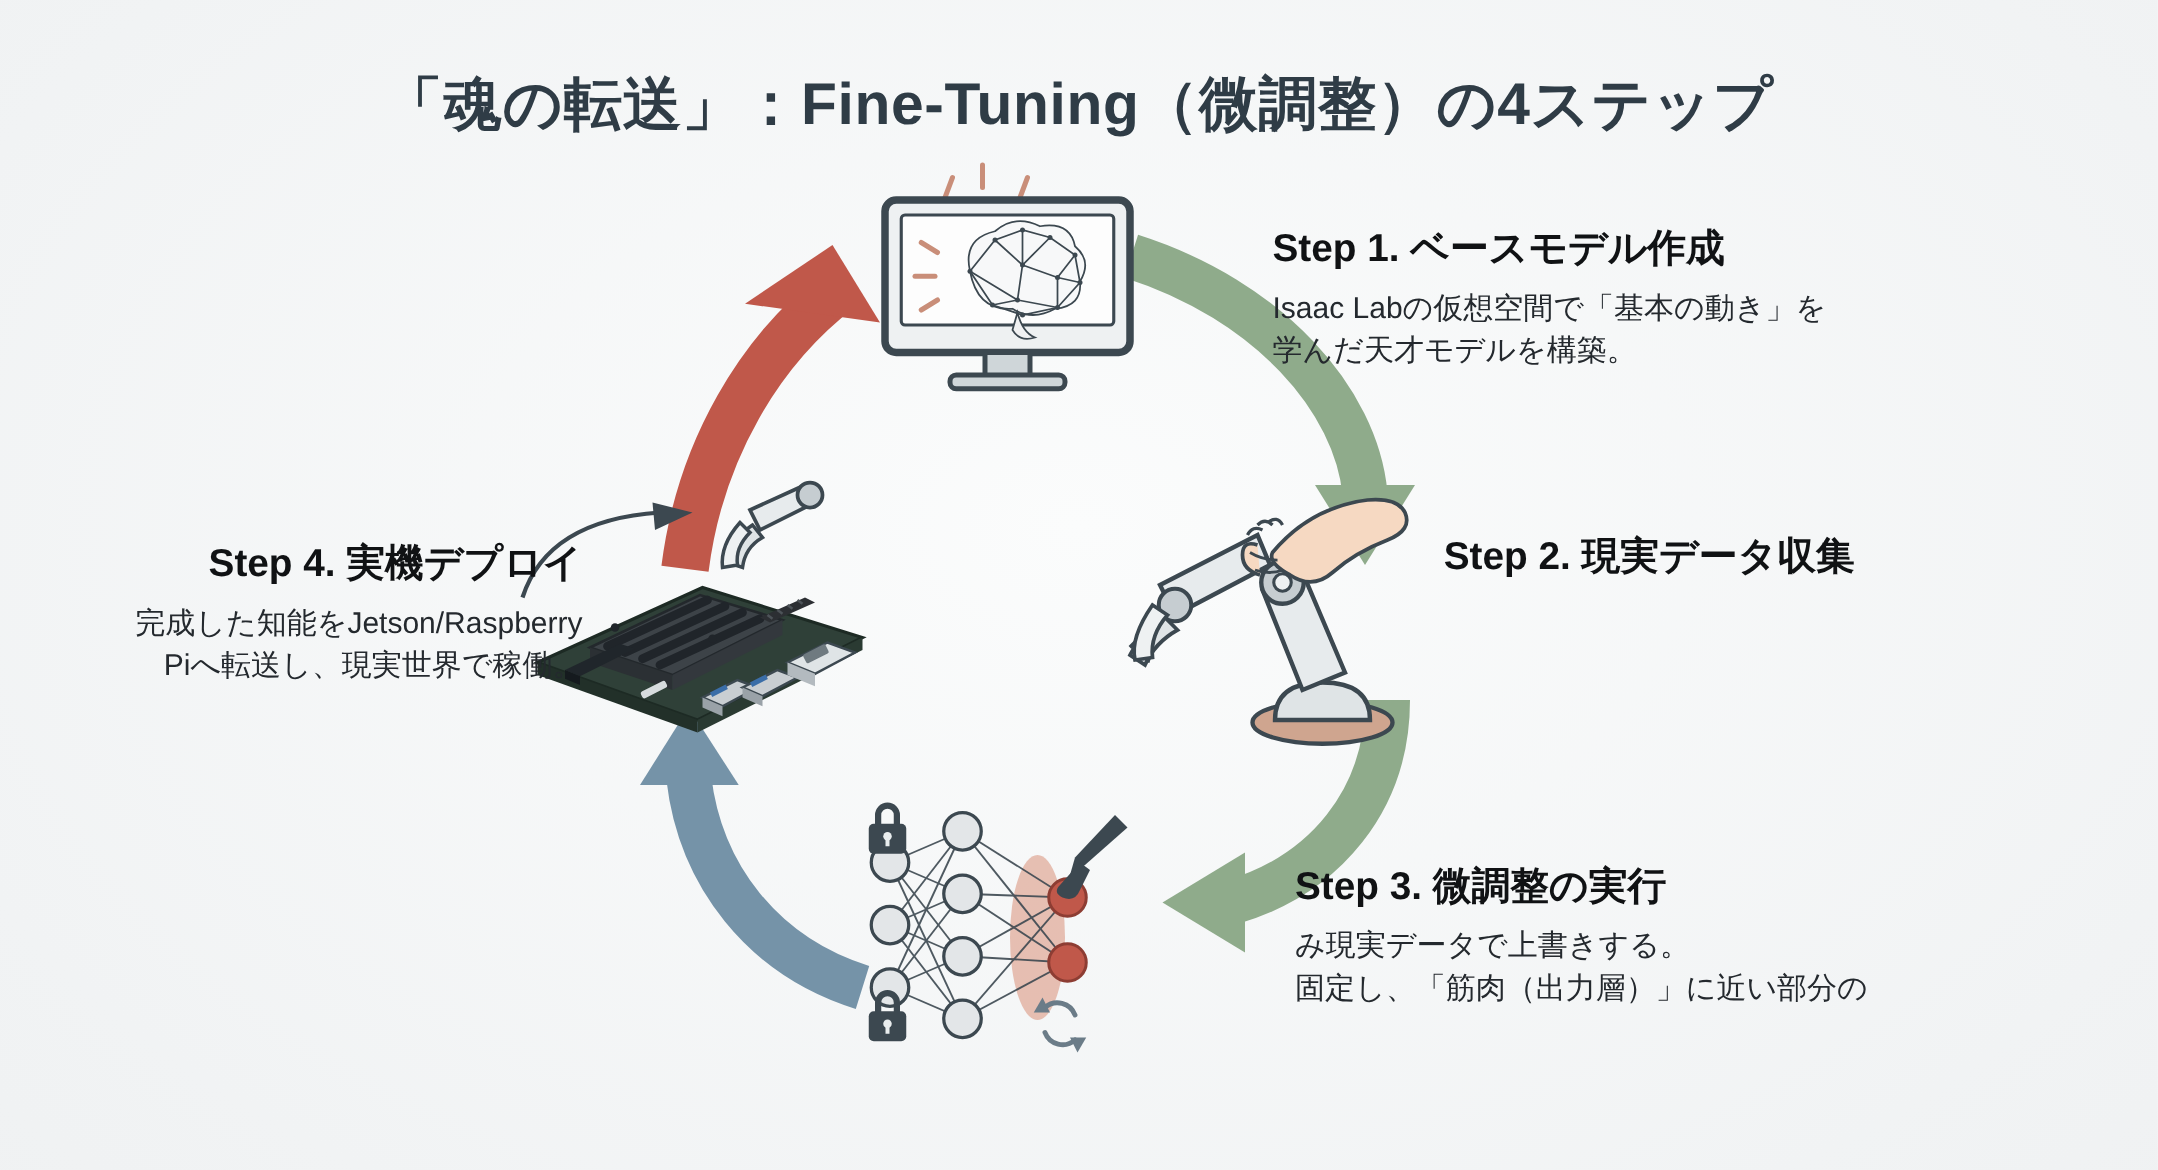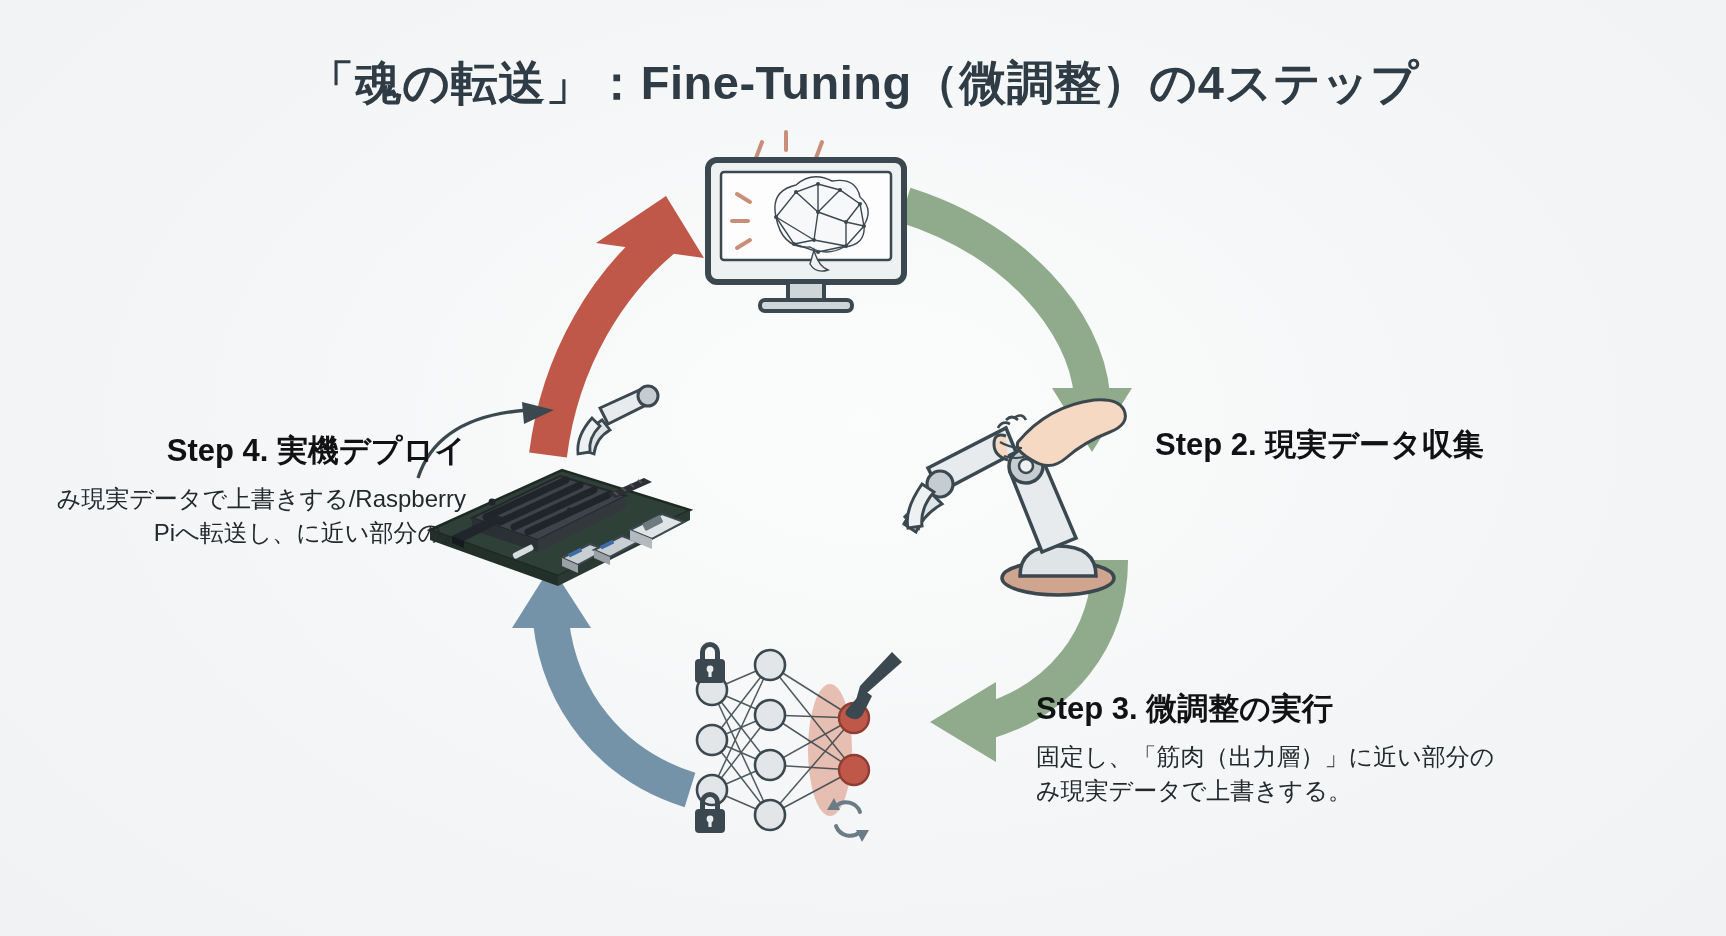--- a/index.html
+++ b/index.html
@@ -286,34 +286,41 @@
     <path d="M218 152 L218 162 L240 171 L240 161 Z" fill="#b3babf"></path>
     <rect x="230" y="146" width="20" height="8" rx="1.5" fill="#6f7a80" transform="rotate(-27 230 146)"></rect>
 
     <g fill="#20262b">
       <path d="M40 158 L84 137 L96 141 L52 163 Z"></path>
       <path d="M40 158 L40 165 L52 170 L52 163 Z" fill="#151a1e"></path>
     </g>
     <rect x="100" y="176" width="22" height="6" rx="2" fill="#d7dcde" transform="rotate(-27 100 176)"></rect>
   </svg>
 
+  <div class="step-block" id="step1">
+    <div class="step-head">Step 1. ベースモデル作成</div>
+    <div class="step-body">
+      <div>Isaac Labの仮想空間で「基本の動き」を</div>
+      <div>学んだ天才モデルを構築。</div>
+    </div>
+  </div>
 
   <div class="step-block" id="step2">
     <div class="step-head">Step 2. 現実データ収集</div>
   </div>
 
   <div class="step-block" id="step3">
     <div class="step-head">Step 3. 微調整の実行</div>
     <div class="step-body">
+      <div>み現実データで上書きする。</div>
       <div>固定し、「筋肉（出力層）」に近い部分の</div>
-      <div>み現実データで上書きする。</div>
     </div>
   </div>
 
   <div class="step-block" id="step4">
     <div class="step-head">Step 4. 実機デプロイ</div>
     <div class="step-body">
-      <div>み現実データで上書きする/Raspberry</div>
-      <div>Piへ転送し、に近い部分の。</div>
+      <div>完成した知能をJetson/Raspberry</div>
+      <div>Piへ転送し、現実世界で稼働。</div>
     </div>
   </div>
 
 </div>
 
 </body></html>

